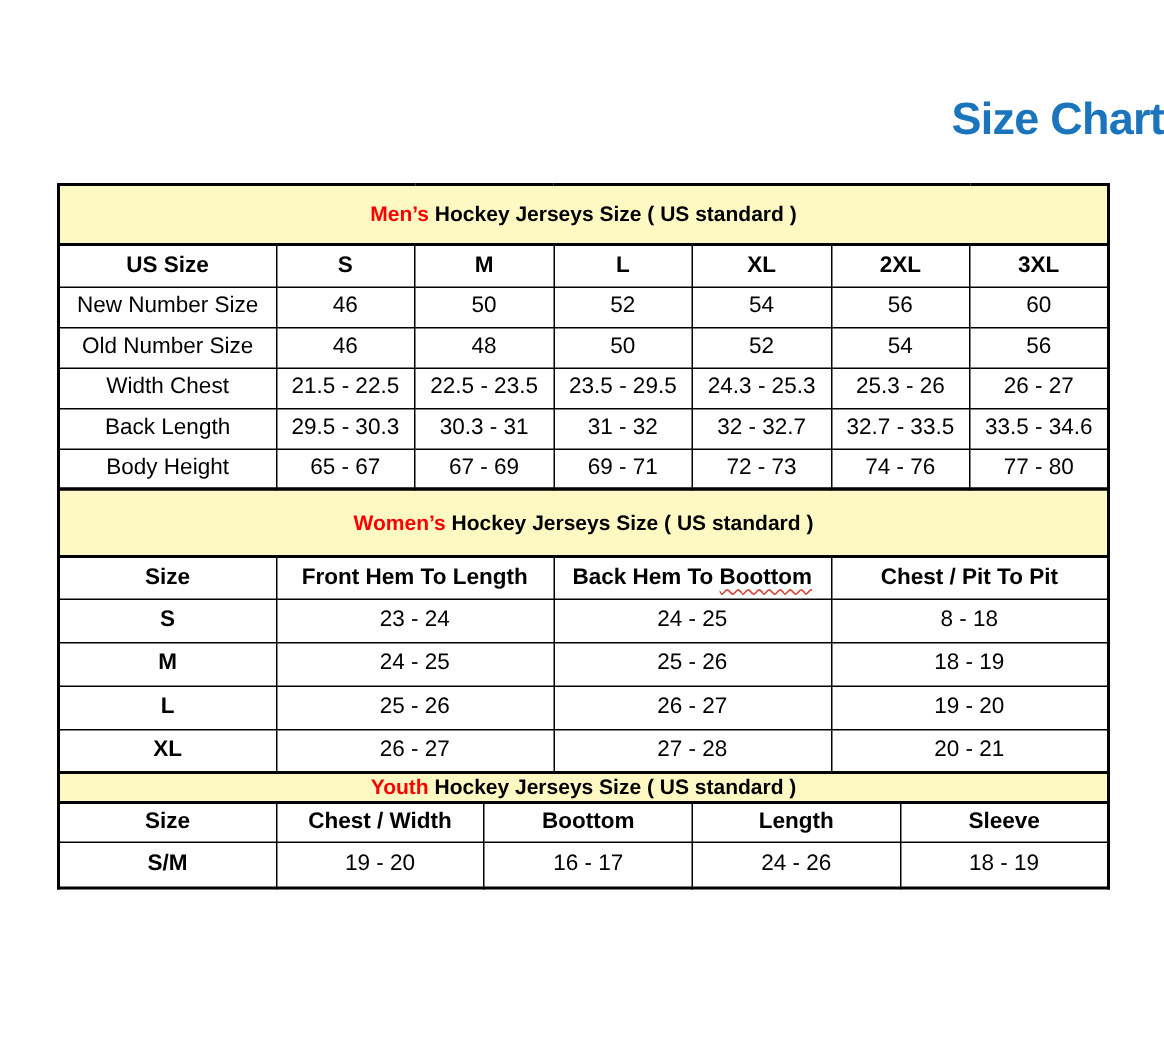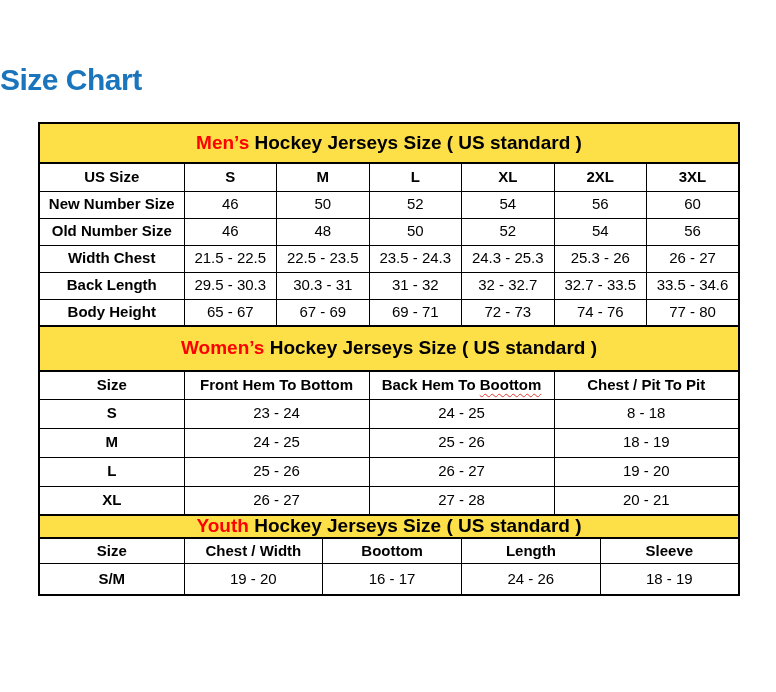--- a/index.html
+++ b/index.html
@@ -8,21 +8,21 @@
     background: #ffffff;
     width: 776px;
     height: 692px;
     overflow: hidden;
     font-family: "Liberation Sans", sans-serif;
     color: #000000;
     -webkit-font-smoothing: antialiased;
   }
   .page-title {
     margin: 62px 0 0 0;
-    text-align: left;
+    text-align: right;
     font-size: 30px;
     line-height: 36px;
     font-weight: 700;
     color: #1B75BC;
     letter-spacing: -0.5px;
   }
   .tables {
     margin: 24px 0 0 38px;
     width: 702px;
   }
@@ -42,41 +42,41 @@
     padding: 0 2px;
     font-size: 15px;
     line-height: 1.1;
     overflow: hidden;
     white-space: nowrap;
   }
   .c-label { width: 145px; }
 
   
   tr.band td {
-    background: #fde047;
+    background: #fef9c3;
     font-weight: 700;
-    font-size: 19px;
+    font-size: 14px;
     border: 2px solid #000000;
   }
   .band-mens   { height: 40px; }
   .band-womens { height: 45px; }
   .band-youth  { height: 20px; }
   tr.band .hl { color: #FF0000; }
 
   
   tr.head th { font-weight: 700; }
   .mens   tr.head   { height: 28px; margin-left: 44px; }
   .mens   tr.datarow{ height: 27px; }
   .womens tr.head   { height: 28px; }
   .womens tr.datarow{ height: 29px; }
   .youth  tr.head   { height: 26px; }
   .youth  tr.datarow{ height: 31px; }
 
   
-  .mens td.rowlabel { font-weight: 700; }
+  .mens td.rowlabel { font-weight: 400; }
   
   .womens th.rowlabel, .youth th.rowlabel { font-weight: 700; }
 
   
   .squiggle {
     text-decoration-line: underline;
     text-decoration-style: wavy;
     text-decoration-color: #E03C31;
     text-decoration-thickness: 1px;
     text-underline-offset: 3px;
@@ -123,21 +123,21 @@
       <td>48</td>
       <td>50</td>
       <td>52</td>
       <td>54</td>
       <td>56</td>
     </tr>
     <tr class="datarow">
       <td class="rowlabel">Width Chest</td>
       <td>21.5 - 22.5</td>
       <td>22.5 - 23.5</td>
-      <td>23.5 - 24.3</td>
+      <td>23.5 - 29.5</td>
       <td>24.3 - 25.3</td>
       <td>25.3 - 26</td>
       <td>26 - 27</td>
     </tr>
     <tr class="datarow">
       <td class="rowlabel">Back Length</td>
       <td>29.5 - 30.3</td>
       <td>30.3 - 31</td>
       <td>31 - 32</td>
       <td>32 - 32.7</td>
@@ -160,21 +160,21 @@
     <colgroup>
         <col class="c-label">
         <col span="3">
       </colgroup>
     <tbody>
         <tr class="band band-womens">
       <td colspan="4"><span class="hl">Women’s</span><span> Hockey Jerseys Size ( US standard )</span></td>
     </tr>
     <tr class="head">
       <th>Size</th>
-      <th>Front Hem To Bottom</th>
+      <th>Front Hem To Length</th>
       <th><span>Back Hem To</span> <span class="squiggle">Boottom</span></th>
       <th>Chest / Pit To Pit</th>
     </tr>
     <tr class="datarow">
       <th class="rowlabel">S</th>
       <td>23 - 24</td>
       <td>24 - 25</td>
       <td>8 - 18</td>
     </tr>
     <tr class="datarow">

